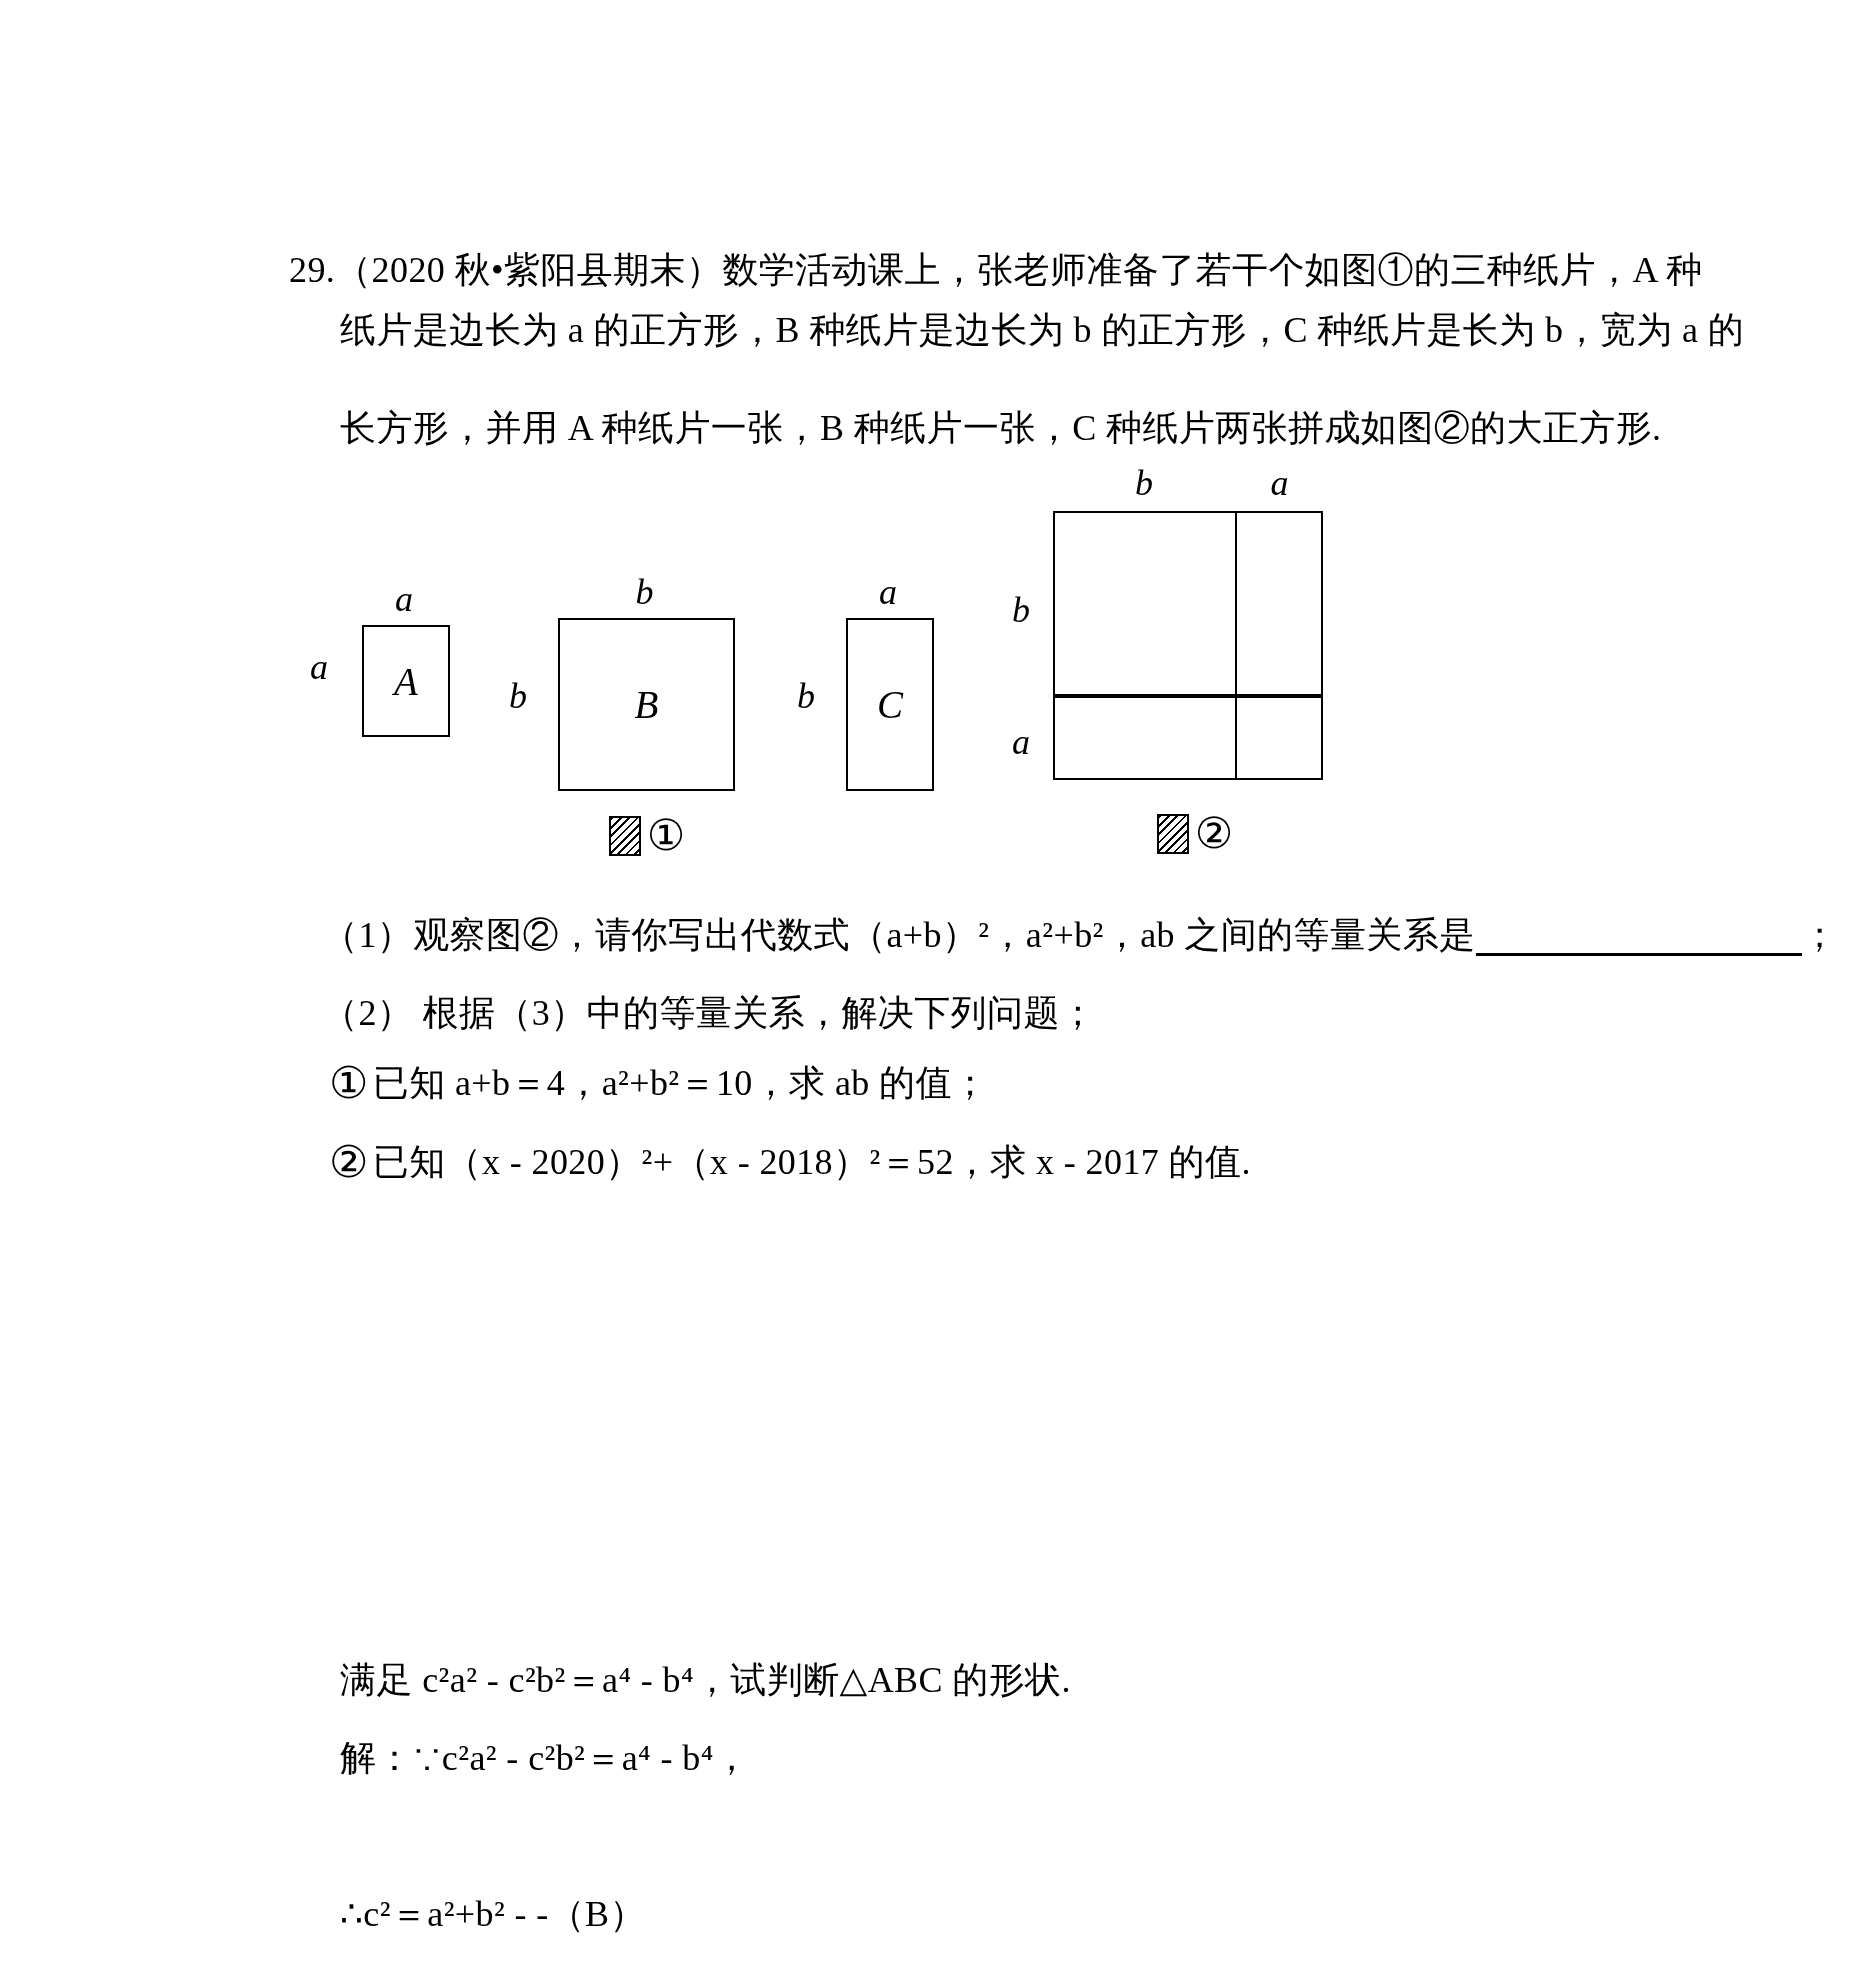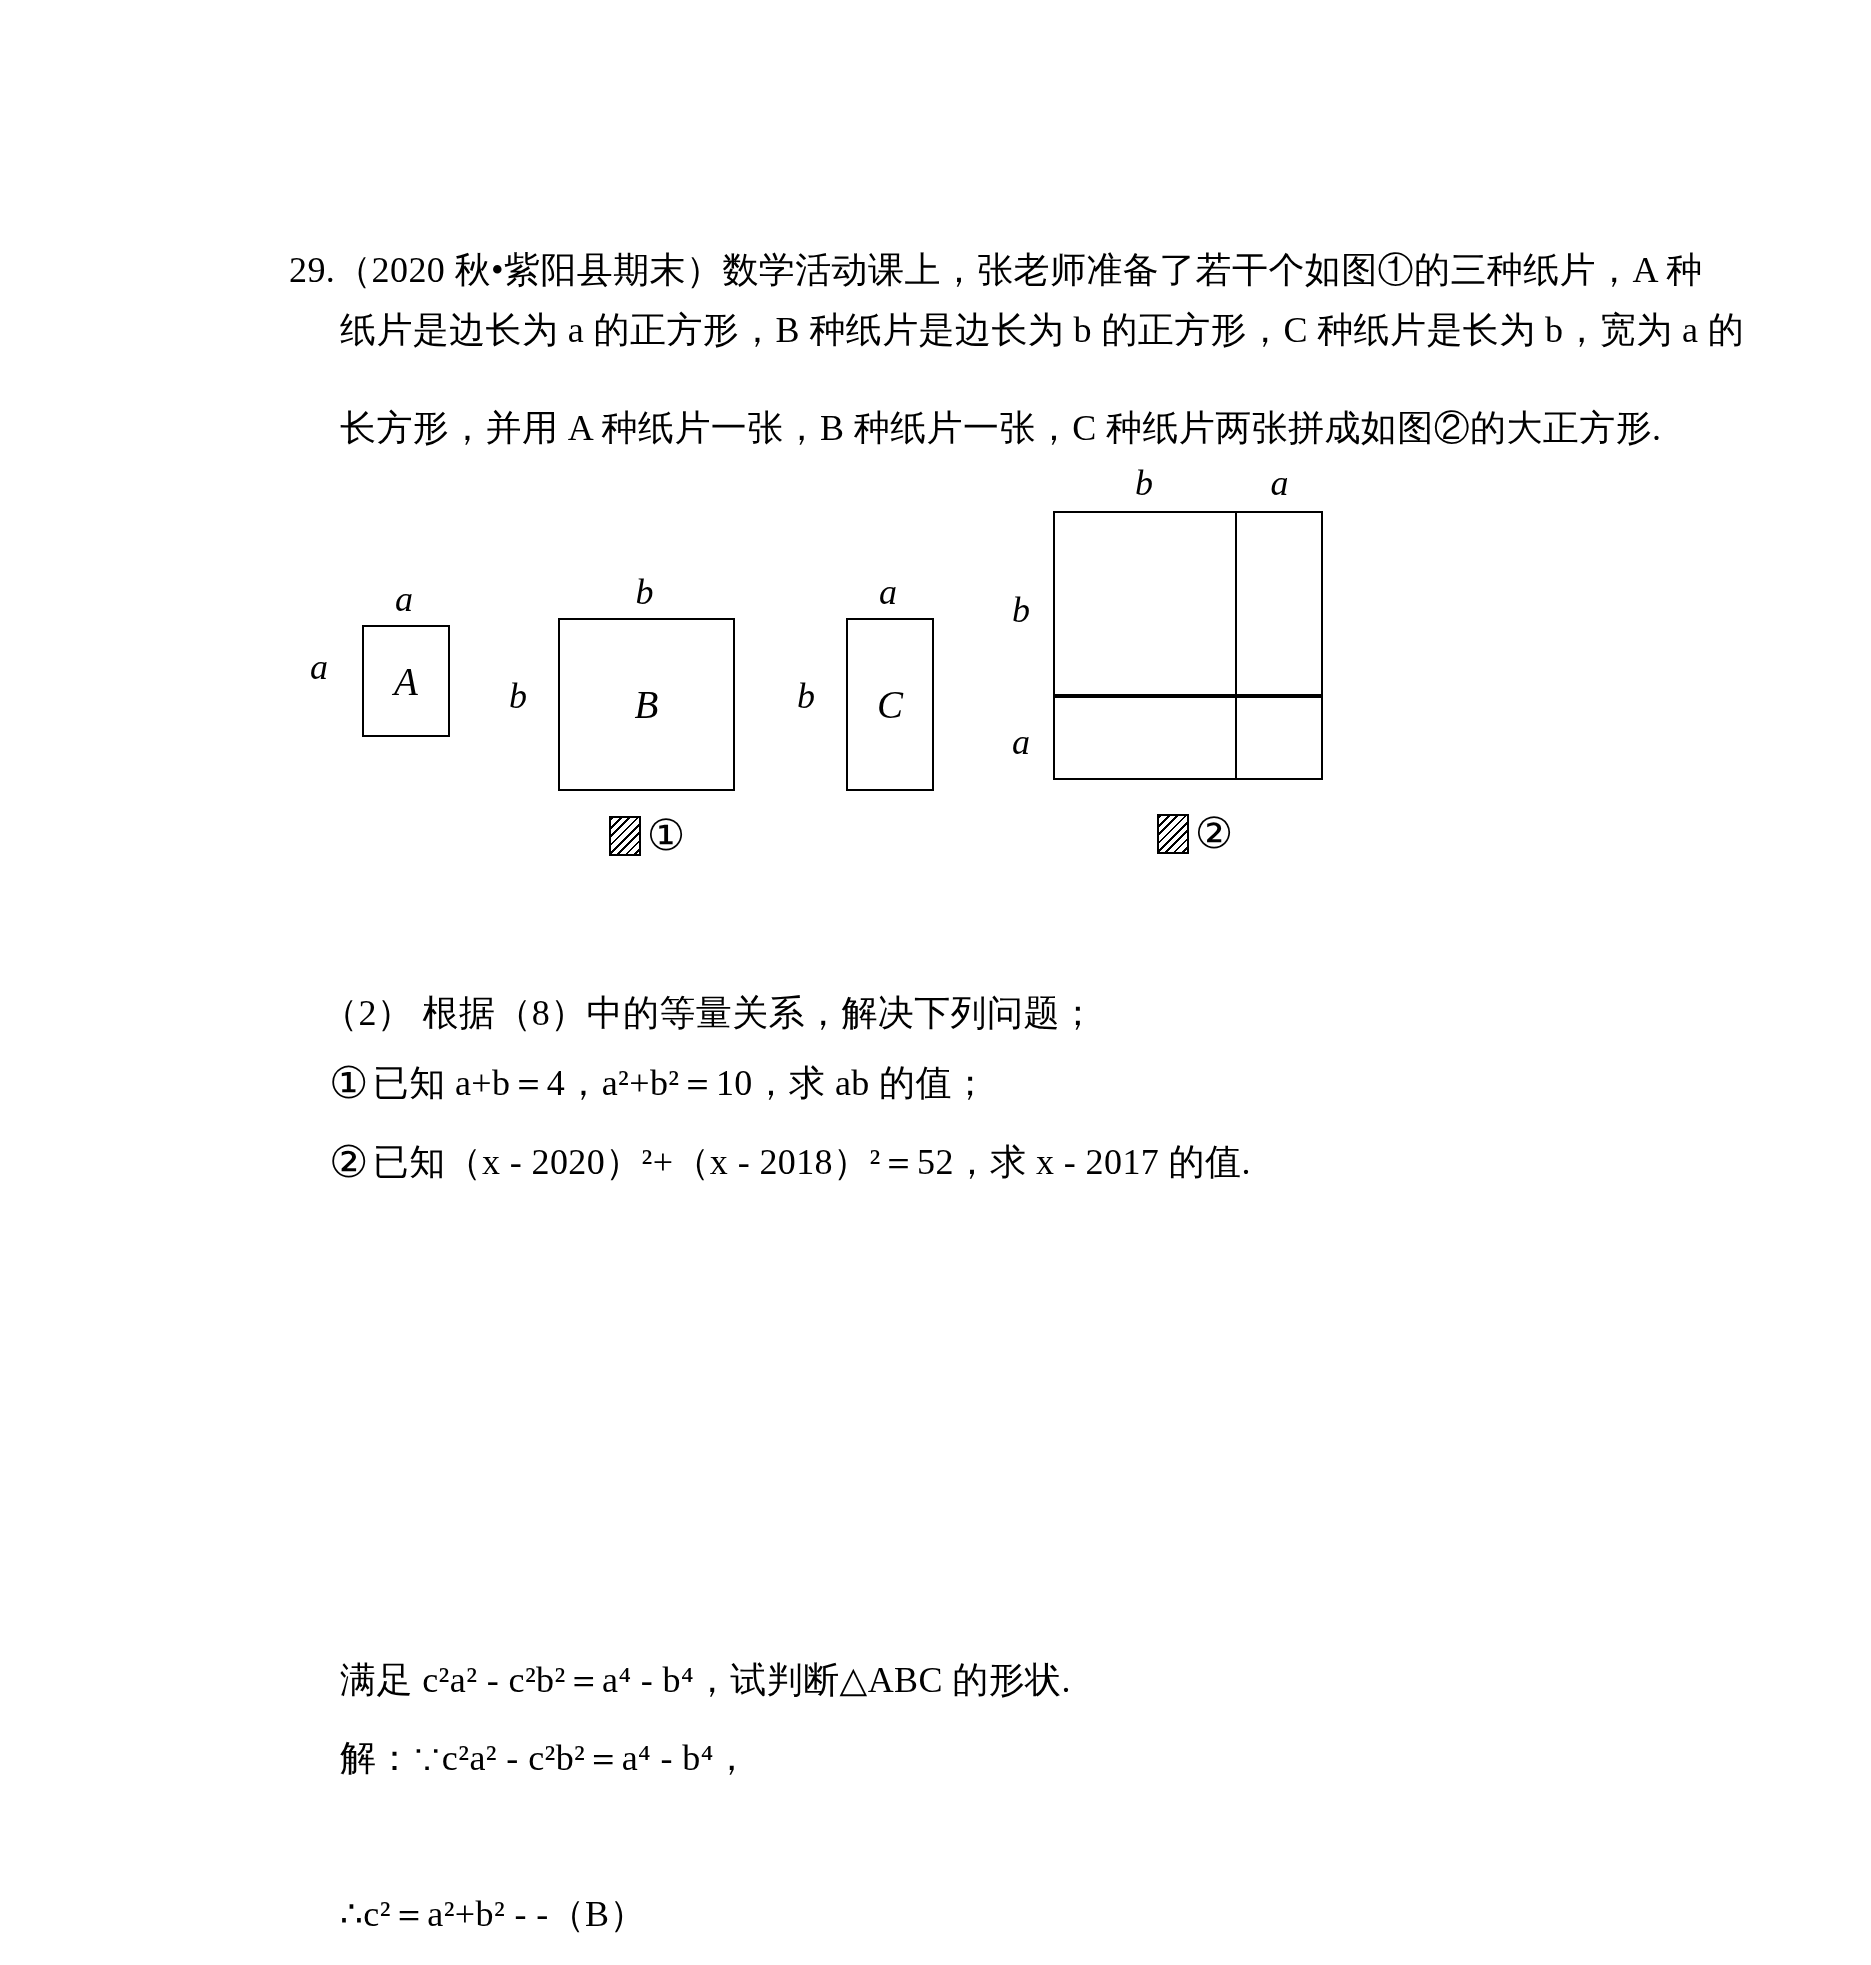--- a/index.html
+++ b/index.html
@@ -103,21 +103,22 @@
   <div class="flabel" style="left:1053px;top:465px;width:182px;">b</div>
   <div class="flabel" style="left:1235px;top:465px;width:89px;">a</div>
   <div class="flabel" style="left:1012px;top:592px;">b</div>
   <div class="flabel" style="left:1012px;top:724px;">a</div>
 
   <div class="caption" style="left:1157px;top:812px;">
     <span class="tofu"></span>
     <span class="capnum">②</span>
   </div>
 
-  <div class="tline" style="top:991px;left:322px">（2） 根据（8）中的等量关系，解决下列问题；</div>
+  <div class="tline" style="top:913px;left:322px"><span>（1）观察图②，请你写出代数式（a+b）²，a²+b²，ab 之间的等量关系是</span><span class="blank long"></span><span>；</span></div>
+  <div class="tline" style="top:991px;left:322px">（2） 根据（3）中的等量关系，解决下列问题；</div>
   <div class="tline flexline" style="top:1061px;left:329px"><span class="bignum">①</span><span>已知 a+b＝4，a²+b²＝10，求 ab 的值；</span></div>
   <div class="tline flexline" style="top:1140px;left:329px"><span class="bignum">②</span><span>已知（x - 2020）²+（x - 2018）²＝52，求 x - 2017 的值.</span></div>
 
   <div class="tline" style="top:1736px;left:340px">解：∵c²a² - c²b²＝a⁴ - b⁴，</div>
   <div class="tline" style="top:1658px;left:340px">满足 c²a² - c²b²＝a⁴ - b⁴，试判断△ABC 的形状.</div>
   <div class="tline" style="top:1892px;left:340px">∴c²＝a²+b² - -（B）</div>
 
 </div>
 
 

